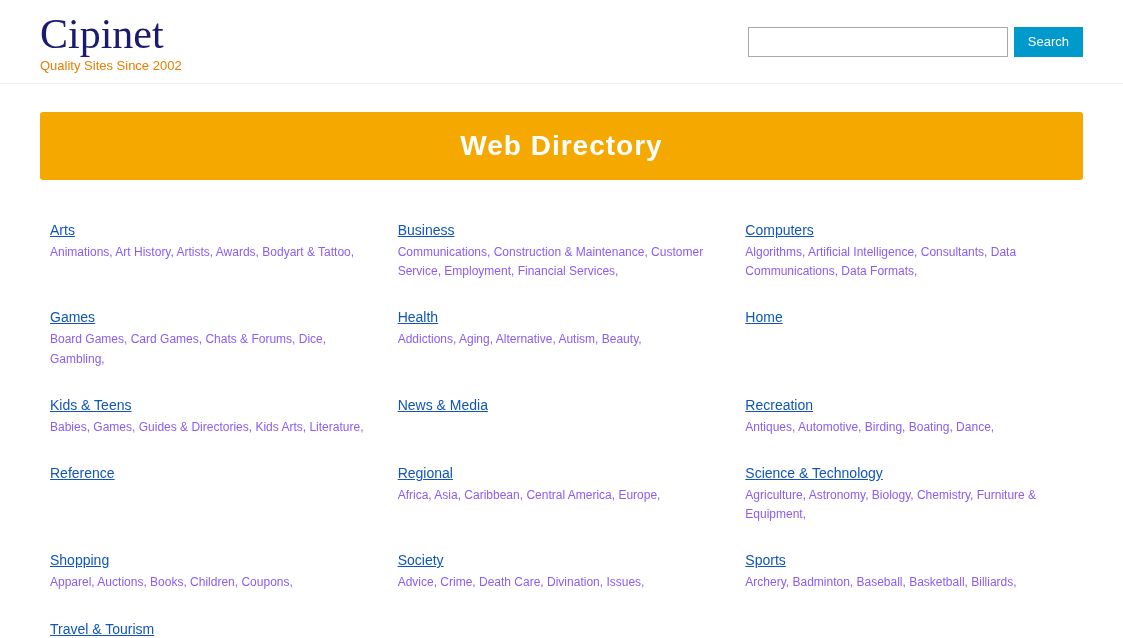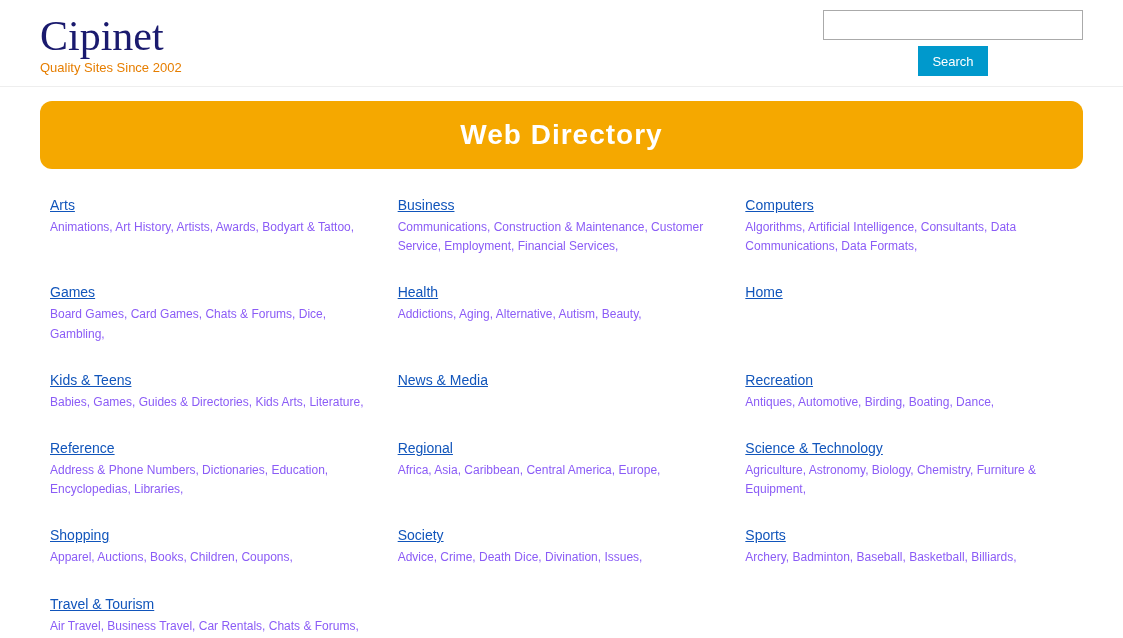--- a/index.html
+++ b/index.html
@@ -22,21 +22,20 @@
     }
     #logo-tagline {
       color: #e67e00;
       font-size: 13px;
       text-align: center;
     }
     #search-area {
       display: flex;
       align-items: center;
       gap: 6px;
-      flex-direction: column;
     }
     #search-input {
       width: 260px;
       height: 30px;
       border: 1px solid #aaa;
       padding: 4px 8px;
       font-size: 13px;
     }
     #search-button {
       background: #0099cc;
@@ -46,22 +45,22 @@
       cursor: pointer;
       font-size: 13px;
       height: 30px;
     }
 
     
     #banner {
       background: #f5a800;
       text-align: center;
       padding: 18px;
-      margin: 14px 40px;
-      border-radius: 12px;
+      margin: 28px 40px;
+      border-radius: 3px;
     }
     #banner-title {
       font-size: 28px;
       color: #fff;
       font-weight: bold;
       letter-spacing: 1px;
     }
 
     
     #directory {
@@ -109,20 +108,20 @@
 <div id="directory">
 <div class="category-block"><a class="category-title">Arts</a><div class="category-links">Animations, Art History, Artists, Awards, Bodyart &amp; Tattoo,</div></div>
     <div class="category-block"><a class="category-title">Business</a><div class="category-links">Communications, Construction &amp; Maintenance, Customer Service, Employment, Financial Services,</div></div>
     <div class="category-block"><a class="category-title">Computers</a><div class="category-links">Algorithms, Artificial Intelligence, Consultants, Data Communications, Data Formats,</div></div>
     <div class="category-block"><a class="category-title">Games</a><div class="category-links">Board Games, Card Games, Chats &amp; Forums, Dice, Gambling,</div></div>
     <div class="category-block"><a class="category-title">Health</a><div class="category-links">Addictions, Aging, Alternative, Autism, Beauty,</div></div>
     <div class="category-block"><a class="category-title">Home</a></div>
     <div class="category-block"><a class="category-title">Kids &amp; Teens</a><div class="category-links">Babies, Games, Guides &amp; Directories, Kids Arts, Literature,</div></div>
     <div class="category-block"><a class="category-title">News &amp; Media</a></div>
     <div class="category-block"><a class="category-title">Recreation</a><div class="category-links">Antiques, Automotive, Birding, Boating, Dance,</div></div>
-    <div class="category-block"><a class="category-title">Reference</a><div class="category-links">Address &amp; Phone Numbers, Dictionaries, Education, Encyclopedias, Libraries,</div></div>
+    <div class="category-block"><a class="category-title">Reference</a></div>
     <div class="category-block"><a class="category-title">Regional</a><div class="category-links">Africa, Asia, Caribbean, Central America, Europe,</div></div>
     <div class="category-block"><a class="category-title">Science &amp; Technology</a><div class="category-links">Agriculture, Astronomy, Biology, Chemistry, Furniture &amp; Equipment,</div></div>
     <div class="category-block"><a class="category-title">Shopping</a><div class="category-links">Apparel, Auctions, Books, Children, Coupons,</div></div>
-    <div class="category-block"><a class="category-title">Society</a><div class="category-links">Advice, Crime, Death Dice, Divination, Issues,</div></div>
+    <div class="category-block"><a class="category-title">Society</a><div class="category-links">Advice, Crime, Death Care, Divination, Issues,</div></div>
     <div class="category-block"><a class="category-title">Sports</a><div class="category-links">Archery, Badminton, Baseball, Basketball, Billiards,</div></div>
     <div class="category-block"><a class="category-title">Travel &amp; Tourism</a><div class="category-links">Air Travel, Business Travel, Car Rentals, Chats &amp; Forums, Cruise,</div></div>
   </div>
 
 </body></html>

